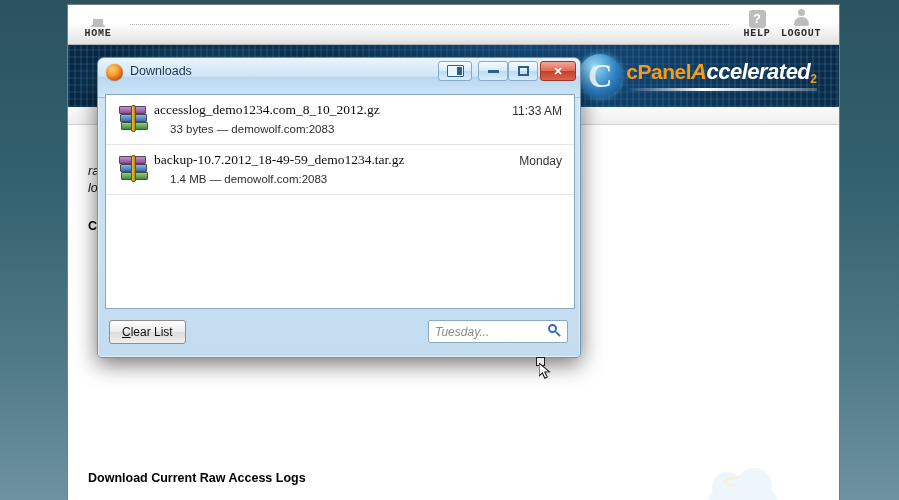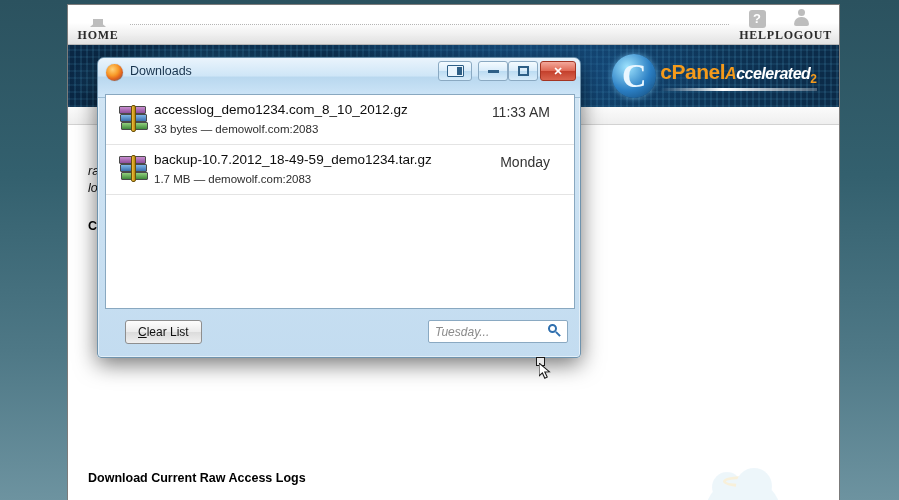--- a/index.html
+++ b/index.html
@@ -39,25 +39,25 @@
     width: 52px;
     text-align: center;
     cursor: pointer;
   }
   .navicon {
     height: 20px; line-height: 20px;
     color: #b0b0b0;
     font-size: 17px;
   }
   .navlabel {
-    font-size: 12px;
+    font-size: 10px;
     font-weight: bold;
     letter-spacing: .7px;
     color: #2b2b2b;
-    font-family: Liberation Serif, serif;
+    font-family: Liberation Mono, monospace;
   }
   #nav-home { left: 4px; }
   #nav-help { right: 56px; }
   #nav-logout { right: 12px; }
   .dotline {
     position: absolute;
     left: 62px; right: 110px; top: 19px;
     border-top: 1px dotted #b5b5b5;
   }
   .home-glyph {
@@ -132,21 +132,21 @@
     font-family: "Liberation Serif", serif;
     font-size: 34px; font-weight: bold;
     color: #eaf7ff;
   }
   #logo-text { line-height: 1; }
   .logo-cpanel {
     font-size: 21px; font-weight: bold; 
     color: #f59b1b; letter-spacing: -.5px;
   }
   .logo-accel {
-    font-size: 16px; font-weight: bold; font-style: italic;
+    font-size: 22px; font-weight: bold; font-style: italic;
     color: #ffffff; letter-spacing: -.5px; text-align: center;
   }
   .logo-accel-a { color: #f59b1b; }
   .logo-sub {
     font-size: 12px; font-weight: bold; color: #f59b1b;
     vertical-align: sub;
   }
   #logo-underline {
     height: 3px; margin-top: 2px;
     background: linear-gradient(to right, rgba(255,255,255,0), #ffffff 40%, rgba(255,255,255,.25));
@@ -320,35 +320,35 @@
   .rar-zip {
     position: absolute; left: 12px; top: -1px;
     width: 5px; height: 27px;
     background: linear-gradient(to right,#f0c040,#b8860b);
     border: 1px solid #6b5007;
     border-radius: 2px;
   }
   .dlname {
     position: absolute; left: 48px; top: 7px;
     font-size: 13.5px; color: #0d0d0d;
-    font-family: Liberation Sans, sans-serif;
+    font-family: Liberation Serif, serif;
   }
   .dlmeta {
-    position: absolute; left: 48px; top: 28px;
+    position: absolute; left: 64px; top: 28px;
     font-size: 11.5px; color: #2c2c2c;
   }
   .dltime {
-    position: absolute; right: 24px; top: 9px;
-    font-size: 14px; color: #333;
+    position: absolute; right: 12px; top: 9px;
+    font-size: 12px; color: #333;
   }
 
   
   #dlfooter {
     position: absolute;
-    left: 16px; right: 0; bottom: 0;
+    left: 0; right: 0; bottom: 0;
     height: 45px;
     padding-left: 44px;
   }
   #clearlist {
     position: absolute; left: 11px; top: 8px;
     padding: 4px 12px;
     font-size: 12px;
     color: #111;
     background: linear-gradient(to bottom,#fdfdfd 0%,#ececec 48%,#dcdcdc 52%,#efefef 100%);
     border: 1px solid #8e8e8e;
@@ -501,21 +501,21 @@
       </div>
 
       <div class="dlitem">
         <div class="dlicon">
           <span class="rar-layer rar-l1"></span>
           <span class="rar-layer rar-l2"></span>
           <span class="rar-layer rar-l3"></span>
           <span class="rar-zip"></span>
         </div>
         <div class="dlname">backup-10.7.2012_18-49-59_demo1234.tar.gz</div>
-        <div class="dlmeta">1.7 MB — demowolf.com:2083</div>
+        <div class="dlmeta">1.4 MB — demowolf.com:2083</div>
         <div class="dltime">Monday</div>
       </div>
 
     </div>
 
     <div id="dlfooter">
       <div id="clearlist"><u>C</u><span>lear List</span></div>
 
       <div id="searchbox">
         <div id="searchtext">Tuesday...</div>

